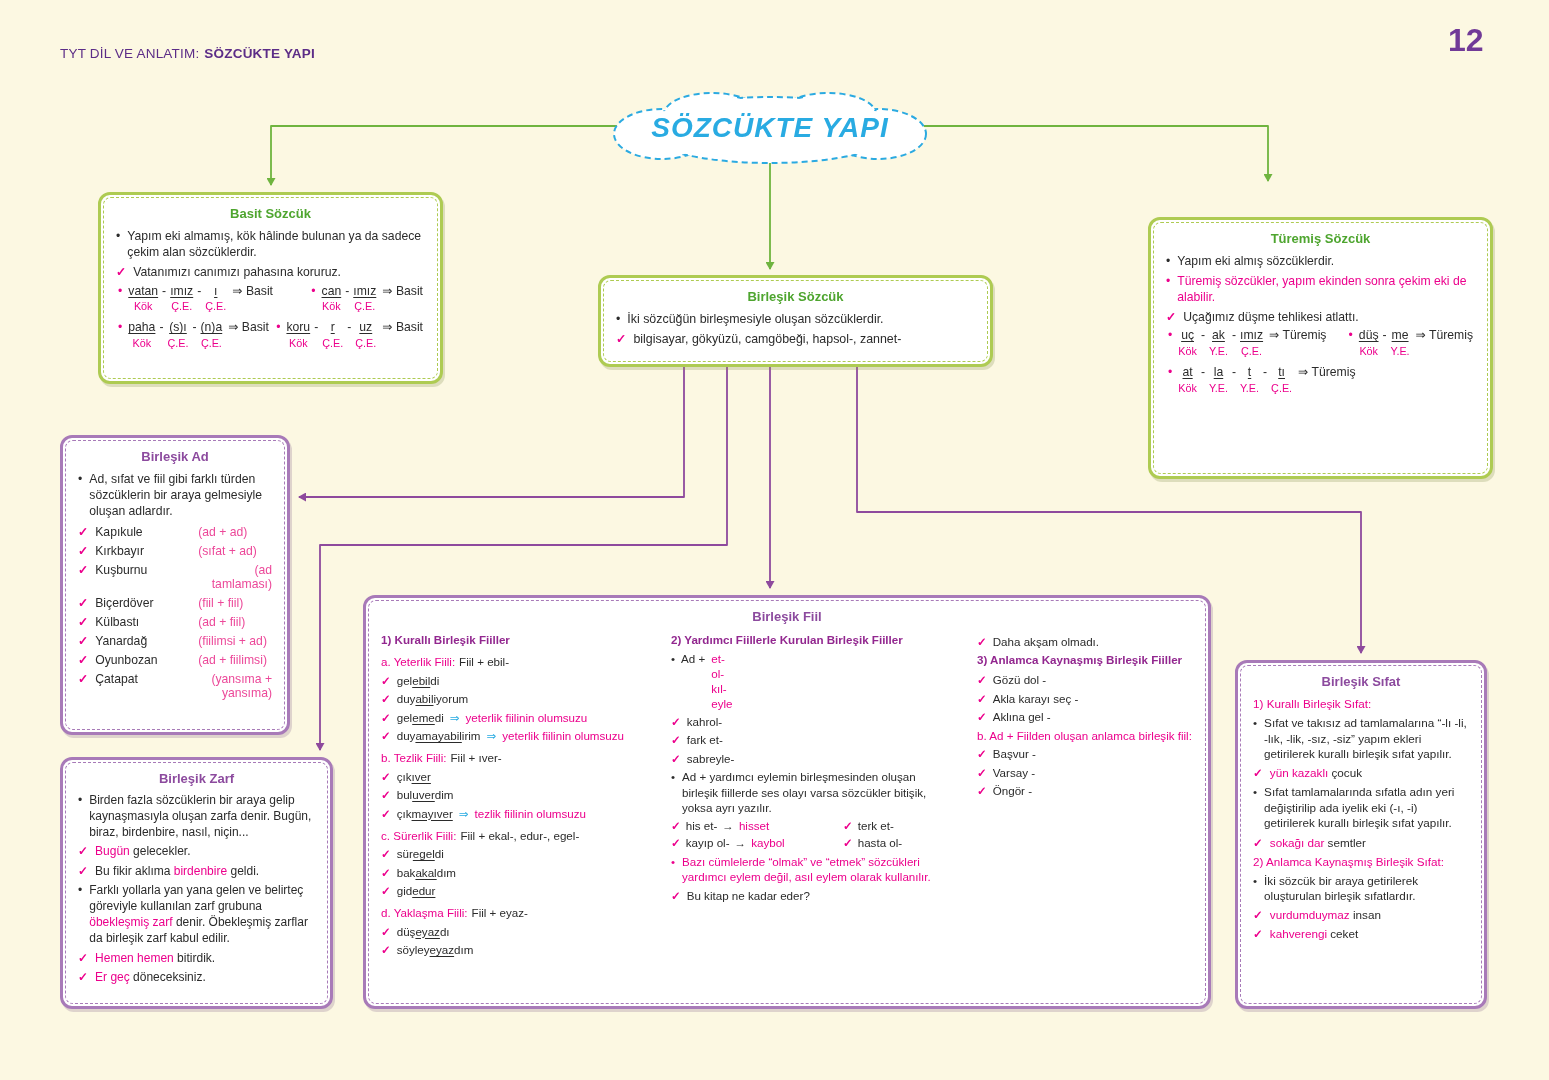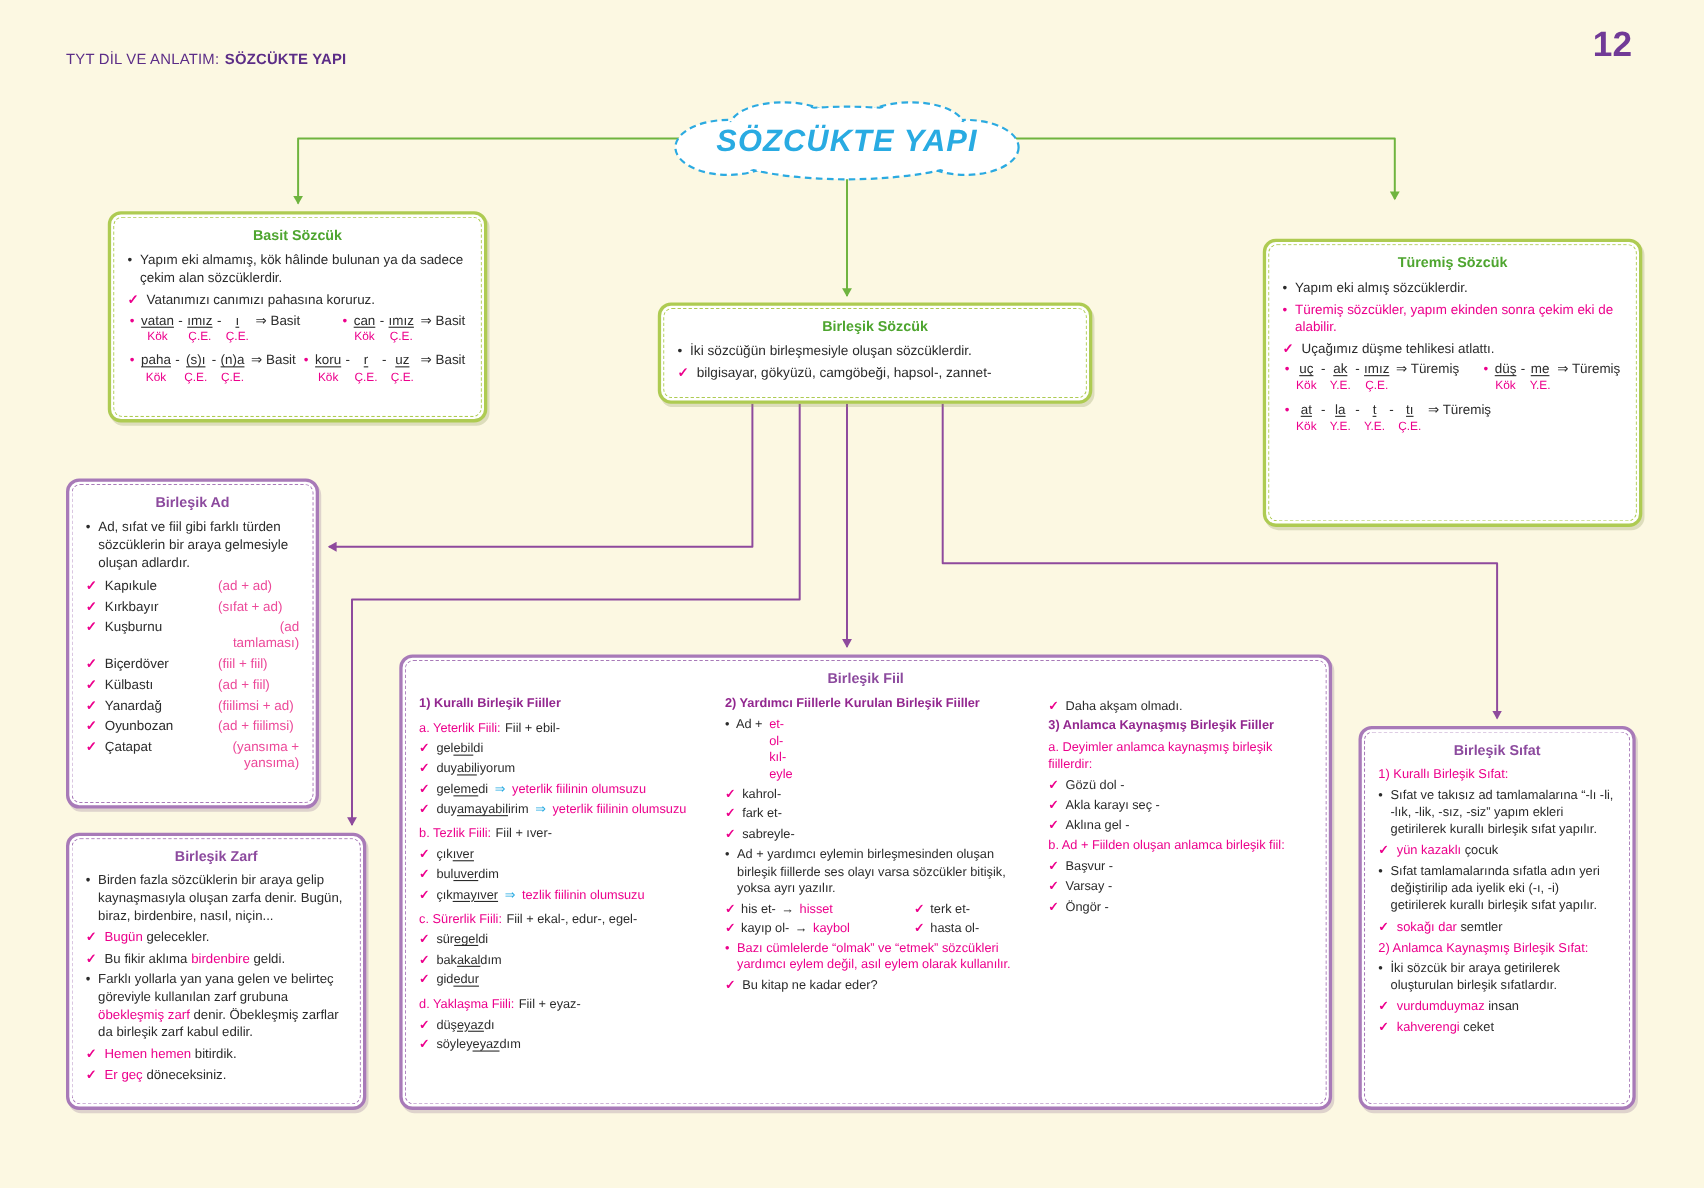--- a/index.html
+++ b/index.html
@@ -71,21 +71,21 @@
   #box-zarf .inner { font-size: 12px; }
   #box-fiil .inner { font-size: 11.6px; }
   #box-sifat .inner { font-size: 11.7px; }
 
   
   .adrow { display: flex; gap: 7px; margin: 5px 0; }
   .adrow .wd { flex: 0 0 96px; }
   .adrow .tp { color: #ec4899; text-align: right; }
 
   
-  .fcols { display: grid; grid-template-columns: 266px 282px 1fr; column-gap: 12px; align-items: start; }
+  .fcols { display: grid; grid-template-columns: 266px 282px 1fr; column-gap: 24px; align-items: start; }
   .fl { display: flex; gap: 6px; margin: 3.4px 0; align-items: baseline; line-height: 1.3; }
   .fh { color: #92278F; font-weight: bold; margin: 2px 0 5px; line-height: 1.25; }
   .sl { gap: 4px; margin-top: 7px; }
   .stackrow { display: flex; gap: 6px; margin: 3px 0; }
   .stack { display: flex; flex-direction: column; gap: 2px; }
   .pair { display: flex; margin: 3.4px 0; }
   .pair .lft { flex: 0 0 172px; display: flex; gap: 5px; align-items: baseline; }
   .pair .rgt { display: flex; gap: 5px; align-items: baseline; }
 </style>
 </head>
@@ -532,23 +532,20 @@
             </div>
         </div>
 
         <div>
           <div class="fl">
               <span class="ck">✓</span>
               <span>Daha akşam olmadı.</span>
             </div>
           <div class="fh">3) Anlamca Kaynaşmış Birleşik Fiiller</div>
           <div class="fl">
-              <span class="pk">a. Deyimler anlamca kaynaşmış birleşik fiillerdir:</span>
-            </div>
-          <div class="fl">
               <span class="ck">✓</span>
               <span>Gözü dol -</span>
             </div>
           <div class="fl">
               <span class="ck">✓</span>
               <span>Akla karayı seç -</span>
             </div>
           <div class="fl">
               <span class="ck">✓</span>
               <span>Aklına gel -</span>

